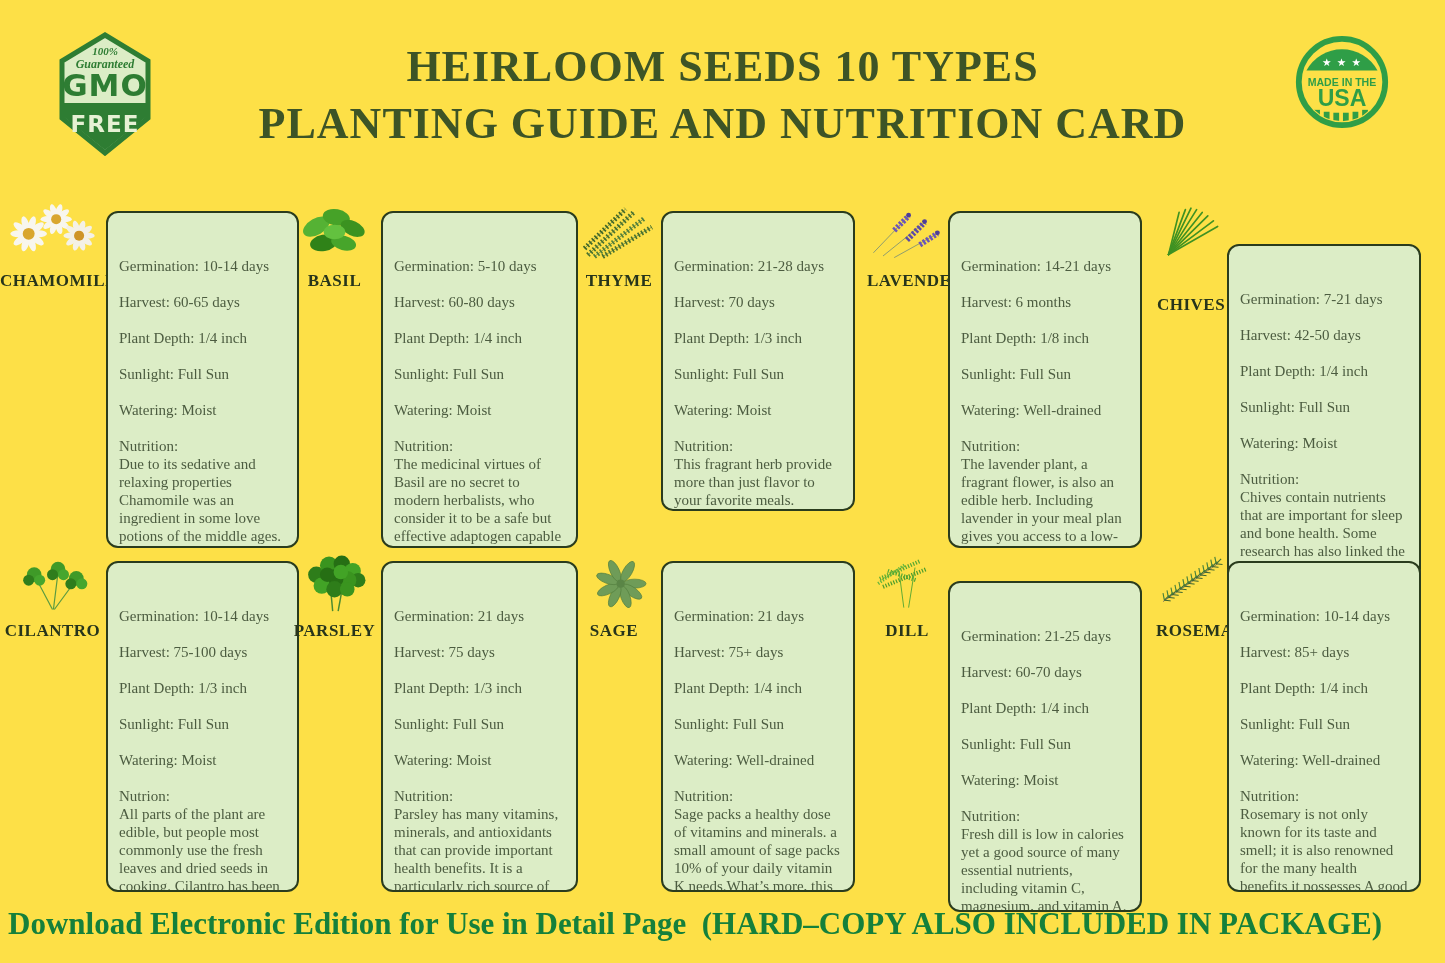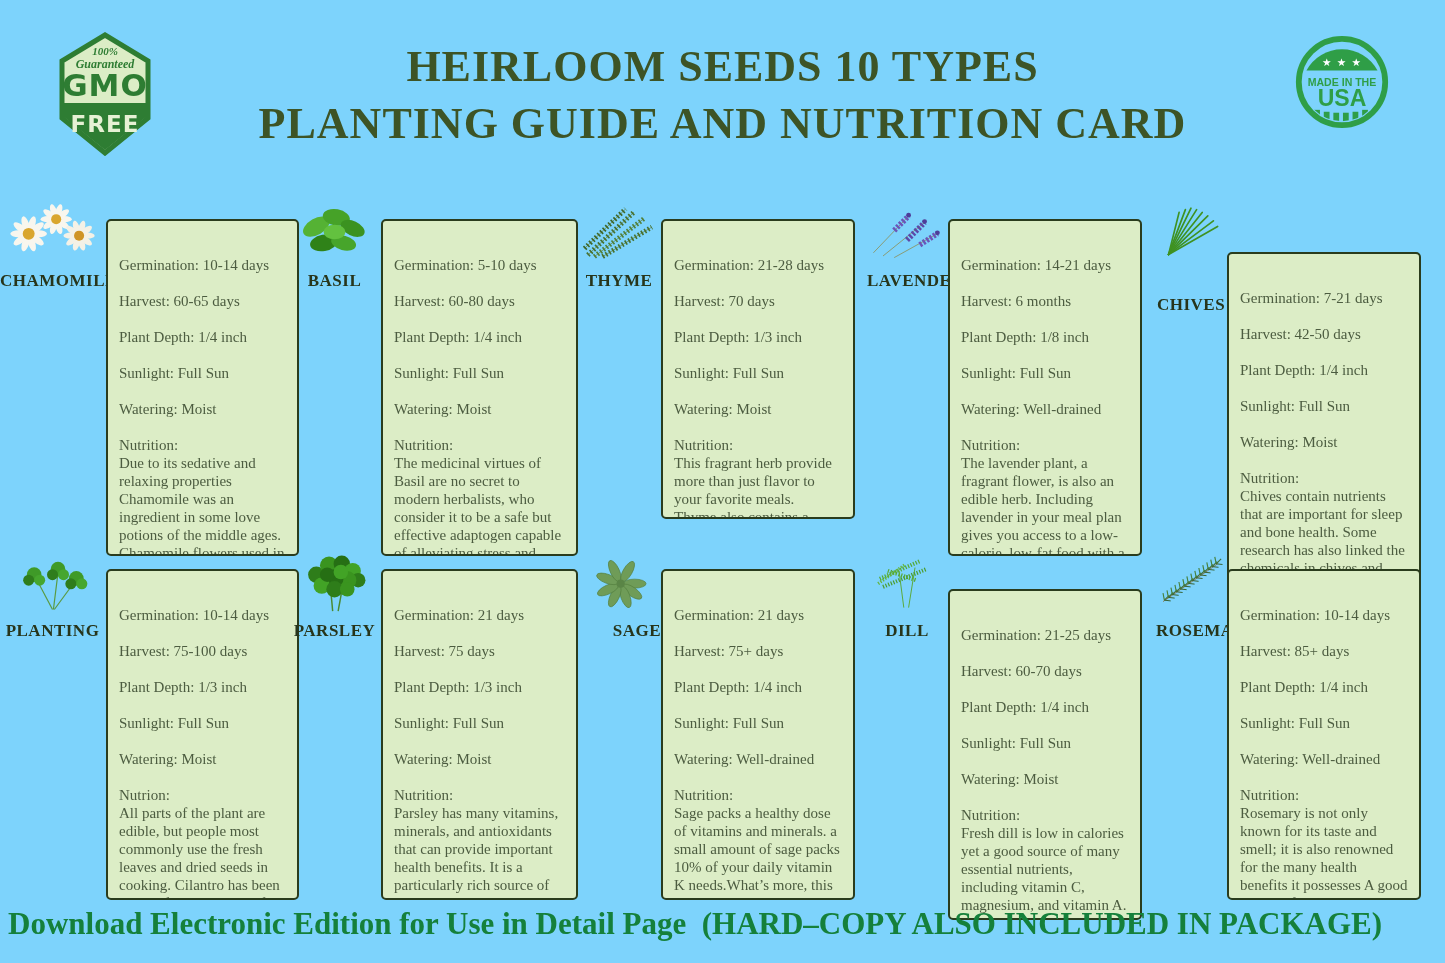--- a/index.html
+++ b/index.html
@@ -1,35 +1,35 @@
 <!DOCTYPE html>
 <html><head>
 <meta charset="utf-8">
 <style>
   html,body{margin:0;padding:0;}
   .page{
     position:relative; width:1445px; height:963px; overflow:hidden;
-    background:#7dd3fc;
+    background:#fde047;
     font-family:"Liberation Serif","DejaVu Serif",serif;
   }
   
   .title-wrap{position:absolute; left:0; top:38px; width:100%; text-align:center;
     color:#3d5426; font-weight:bold; letter-spacing:1px;}
   .title-line{font-size:44px; line-height:57px; white-space:nowrap;}
   .gmo-badge{position:absolute; left:55px; top:32px; width:100px; height:124px;}
   .usa-badge{position:absolute; left:1294px; top:34px; width:96px; height:96px;}
   
   .card{position:absolute; width:289px;}
   .herb-figure{position:absolute; top:4px; left:0; height:66px; overflow:visible;}
   .herb-figure svg{display:block; width:100%; height:100%; overflow:visible;}
   .herb-name{position:absolute; top:76px; left:0; text-align:center;
     font-weight:bold; font-size:17px; letter-spacing:.5px; color:#27351b; white-space:nowrap;}
-  .info-box{position:absolute; top:24px; background:#dcedc6;
-    border:2px solid #2a3c1d; border-radius:5px; box-sizing:border-box;
-    padding:17px 11px; overflow:hidden; color:#4c5c40;}
+  .info-box{position:absolute; top:16px; background:#dcedc6;
+    border:2px solid #2a3c1d; border-radius:12px; box-sizing:border-box;
+    padding:26px 11px; overflow:hidden; color:#4c5c40;}
   .planting{font-size:15px; line-height:18px; white-space:pre-line; margin-bottom:18px;}
   .nutrition-label{font-size:15px; line-height:18px;}
   .nutrition{font-size:15px; line-height:18px; white-space:pre-line;}
   
   .footer{position:absolute; left:8px; top:906px; width:1437px;
     color:#15803b; font-weight:bold; font-size:31px; white-space:pre;}
 </style>
 </head>
 <body>
 
@@ -305,21 +305,21 @@
             <circle cx="24" cy="34" r="6" fill="#2f7d1c"></circle>
             <circle cx="36" cy="34" r="6" fill="#46a62e"></circle>
             <circle cx="56" cy="22" r="8" fill="#3f9a28"></circle>
             <circle cx="50" cy="28" r="6" fill="#2f7d1c"></circle>
             <circle cx="62" cy="28" r="6" fill="#46a62e"></circle>
             <circle cx="76" cy="32" r="8" fill="#3f9a28"></circle>
             <circle cx="70" cy="38" r="6" fill="#2f7d1c"></circle>
             <circle cx="82" cy="38" r="6" fill="#46a62e"></circle>
           </svg>
         </div>
-      <div class="herb-name" style="width: 105px;">PLANTING</div>
+      <div class="herb-name" style="width: 105px;">CILANTRO</div>
       <div class="info-box" style="left: 106px; width: 193px; height: 331px;">
         <div class="planting">
           <span>Germination: 10-14 days</span><br>
           <span>Harvest: 75-100 days</span><br>
           <span>Plant Depth: 1/3 inch</span><br>
           <span>Sunlight: Full Sun</span><br>
           <span>Watering: Moist</span>
         </div>
         <div class="nutrition-label">Nutrion:</div>
         <div class="nutrition">All parts of the plant are edible, but people most commonly use the fresh leaves and dried seeds in cooking. Cilantro has been a part of global cuisine for a long time.
@@ -384,21 +384,21 @@
             </g>
             <g transform="translate(52 38) rotate(245)">
               <ellipse cx="17" cy="0" rx="14" ry="5.5" fill="#6f9c58" stroke="#54803f" stroke-width="0.8"></ellipse>
             </g>
             <g transform="translate(52 38) rotate(300)">
               <ellipse cx="17" cy="0" rx="14" ry="5.5" fill="#6f9c58" stroke="#54803f" stroke-width="0.8"></ellipse>
             </g>
             <circle cx="52" cy="38" r="5" fill="#5a8546"></circle>
           </svg>
         </div>
-      <div class="herb-name" style="width: 72px; margin-left: 23px;">SAGE</div>
+      <div class="herb-name" style="width: 72px;">SAGE</div>
       <div class="info-box" style="left: 83px; width: 194px; height: 331px;">
         <div class="planting">
           <span>Germination: 21 days</span><br>
           <span>Harvest: 75+ days</span><br>
           <span>Plant Depth: 1/4 inch</span><br>
           <span>Sunlight: Full Sun</span><br>
           <span>Watering: Well-drained</span>
         </div>
         <div class="nutrition-label">Nutrition:</div>
         <div class="nutrition">Sage packs a healthy dose of vitamins and minerals. a small amount of sage packs 10% of your daily vitamin K needs.What’s more, this aromatic spice houses caffeic acid, chlorogenic acid, rosmarinic acid, ellagic acid and rutin — all of which play a role in its beneficial health effects.</div>

